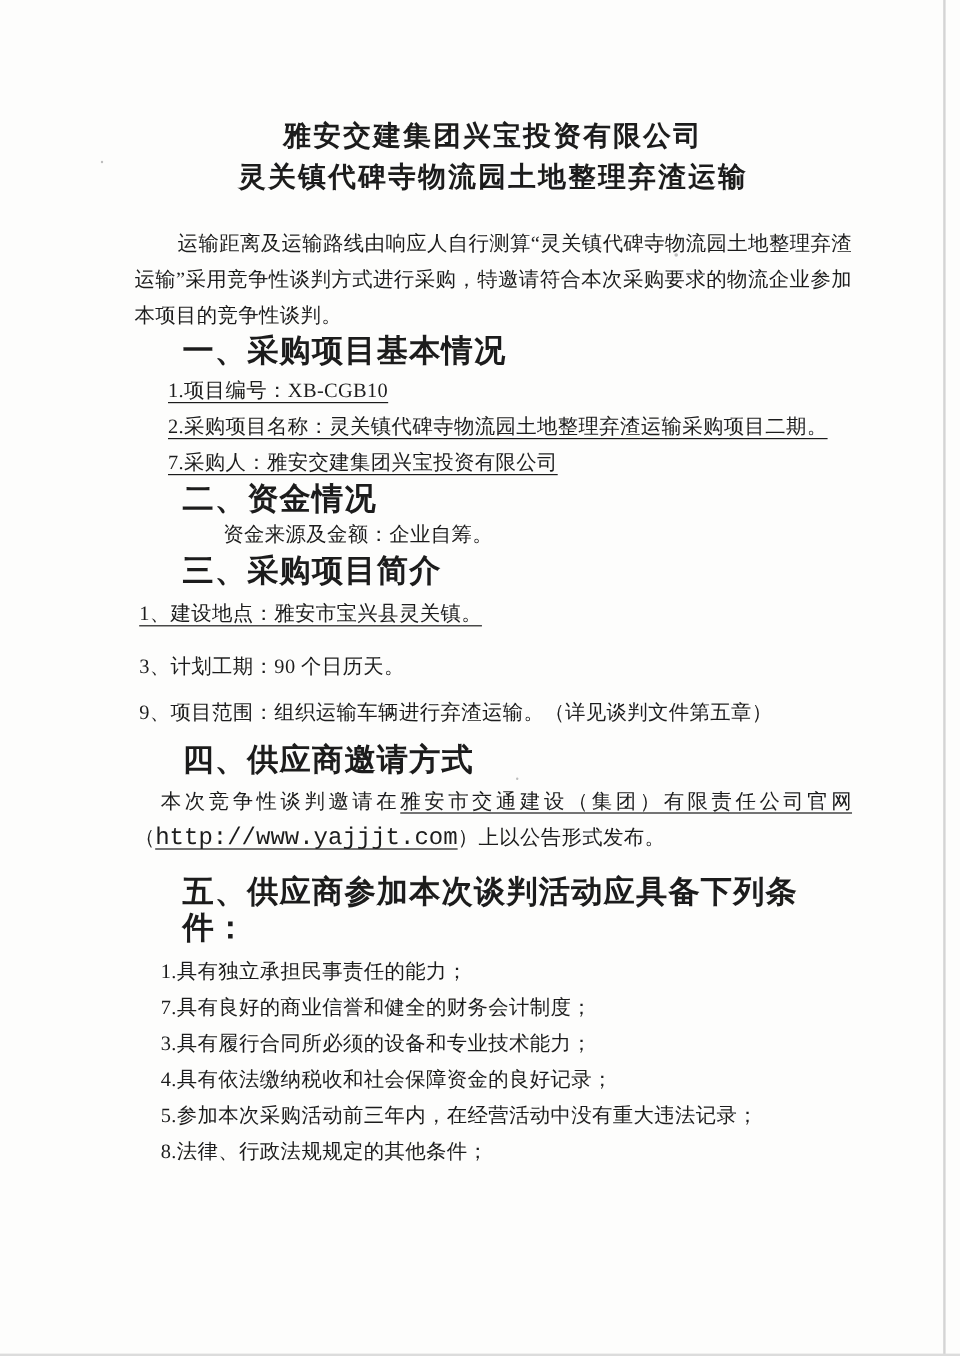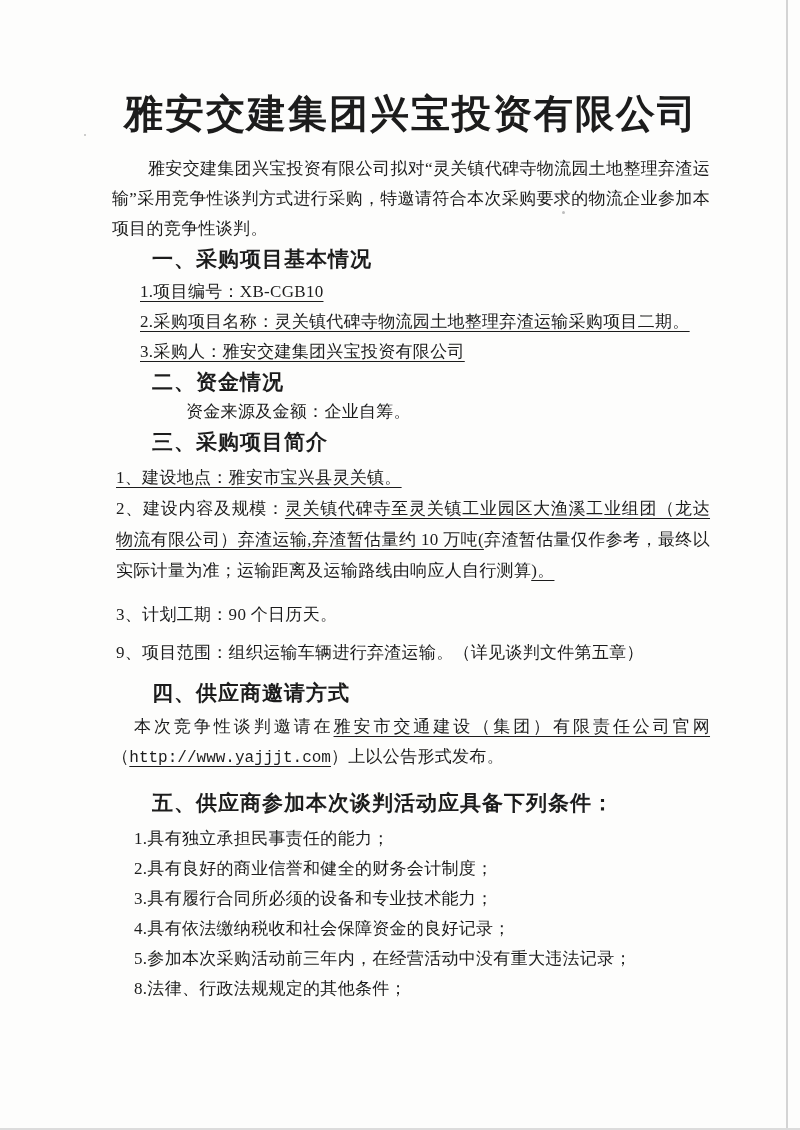--- a/index.html
+++ b/index.html
@@ -16,44 +16,44 @@
     color: #1c1c1c;
   }
   .content {
     margin-left: 112px;
     width: 598px;
   }
   .title {
     margin: 0;
     padding-top: 97px;
     text-align: center;
-    font-size: 39px;
+    font-size: 23px;
     line-height: 34px;
     font-weight: bold;
     letter-spacing: 2px;
   }
   .title .tline { display: block; }
   p { margin: 0; font-size: 17px; line-height: 30px; letter-spacing: 0.3px; }
   .heading {
     margin: 0 0 0 40px;
-    font-size: 21px;
+    font-size: 26px;
     line-height: 30px;
     font-weight: bold;
     letter-spacing: 1px;
   }
   .line { white-space: nowrap; }
   .just { text-align: justify; }
   .u {
     text-decoration: underline;
     text-underline-offset: 4px;
     text-decoration-thickness: 1px;
   }
   .url {
     font-family: "Liberation Mono", "DejaVu Sans Mono", monospace;
-    font-size: 16px;
+    font-size: 20px;
     letter-spacing: 0;
   }
   
   .intro      { margin-top: 23px; text-indent: 36px; }
   .h1s        { margin-top: 0; }
   .it-s1      { margin-left: 28px; margin-top: 3px; }
   .it-s1 + .it-s1 { margin-top: 0; }
   .h2s        { margin-top: 0; }
   .funding    { margin-left: 74px; }
   .h3s        { margin-top: 0; }
@@ -92,44 +92,44 @@
   .speck-3 { left: 430px; top: 648px; width: 2px; height: 2px; }
 </style>
 </head>
 <body>
 
 <div class="page">
   <div class="content">
 
     <h1 class="title">
       <span class="tline">雅安交建集团兴宝投资有限公司</span>
+      <span class="tline">灵关镇代碑寺物流园土地整理弃渣运输</span>
     </h1>
 
-    <p class="intro just">雅安交建集团兴宝投资有限公司拟对“灵关镇代碑寺物流园土地整理弃渣运输”采用竞争性谈判方式进行采购，特邀请符合本次采购要求的物流企业参加本项目的竞争性谈判。</p>
+    <p class="intro just">运输距离及运输路线由响应人自行测算“灵关镇代碑寺物流园土地整理弃渣运输”采用竞争性谈判方式进行采购，特邀请符合本次采购要求的物流企业参加本项目的竞争性谈判。</p>
 
     <h2 class="heading h1s">一、采购项目基本情况</h2>
     <p class="it-s1 line"><span class="u">1.项目编号：XB-CGB10</span></p>
     <p class="it-s1 line"><span class="u">2.采购项目名称：灵关镇代碑寺物流园土地整理弃渣运输采购项目二期。</span></p>
-    <p class="it-s1 line"><span class="u">3.采购人：雅安交建集团兴宝投资有限公司</span></p>
+    <p class="it-s1 line"><span class="u">7.采购人：雅安交建集团兴宝投资有限公司</span></p>
 
     <h2 class="heading h2s">二、资金情况</h2>
     <p class="funding line">资金来源及金额：企业自筹。</p>
 
     <h2 class="heading h3s">三、采购项目简介</h2>
     <p class="it31 line"><span class="u">1、建设地点：雅安市宝兴县灵关镇。</span></p>
-    <p class="it32 just"><span>2、建设内容及规模：</span><span class="u">灵关镇代碑寺至灵关镇工业园区大渔溪工业组团（龙达物流有限公司）弃渣运输,弃渣暂估量约 10 万吨(</span><span>弃渣暂估量仅作参考，最终以实际计量为准；运输距离及运输路线由响应人自行测算</span><span class="u">)。</span></p>
     <p class="it33 line">3、计划工期：90 个日历天。</p>
     <p class="it34 line">9、项目范围：组织运输车辆进行弃渣运输。（详见谈判文件第五章）</p>
 
     <h2 class="heading h4s">四、供应商邀请方式</h2>
     <p class="invite just"><span>本次竞争性谈判邀请在</span><span class="u">雅安市交通建设（集团）有限责任公司官网</span><span>（</span><span class="u url">http://www.yajjjt.com</span><span>）上以公告形式发布。</span></p>
 
     <h2 class="heading h5s">五、供应商参加本次谈判活动应具备下列条件：</h2>
     <p class="cond cond-first line">1.具有独立承担民事责任的能力；</p>
-    <p class="cond line">2.具有良好的商业信誉和健全的财务会计制度；</p>
+    <p class="cond line">7.具有良好的商业信誉和健全的财务会计制度；</p>
     <p class="cond line">3.具有履行合同所必须的设备和专业技术能力；</p>
     <p class="cond line">4.具有依法缴纳税收和社会保障资金的良好记录；</p>
     <p class="cond line">5.参加本次采购活动前三年内，在经营活动中没有重大违法记录；</p>
     <p class="cond line">8.法律、行政法规规定的其他条件；</p>
 
   </div>
 
   <div class="scan-edge-right"></div>
   <div class="scan-edge-bottom"></div>
   <div class="speck speck-1"></div>

